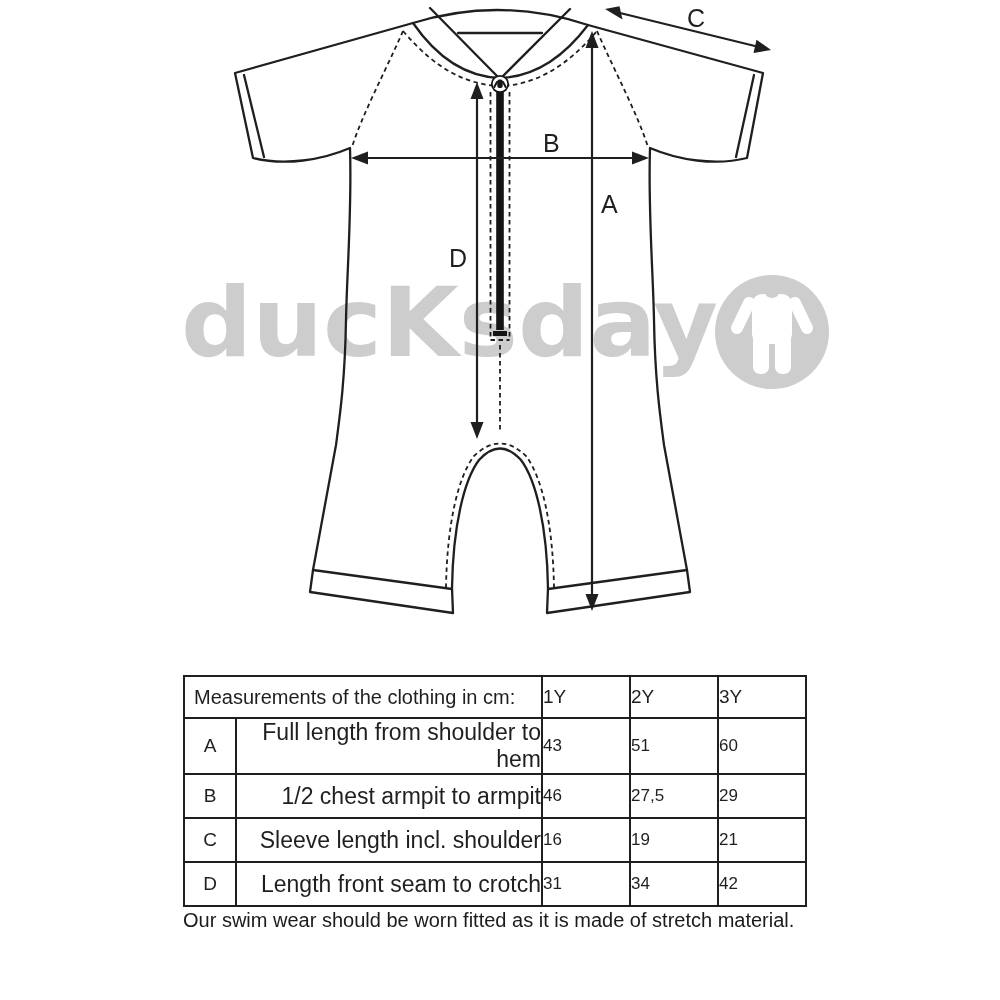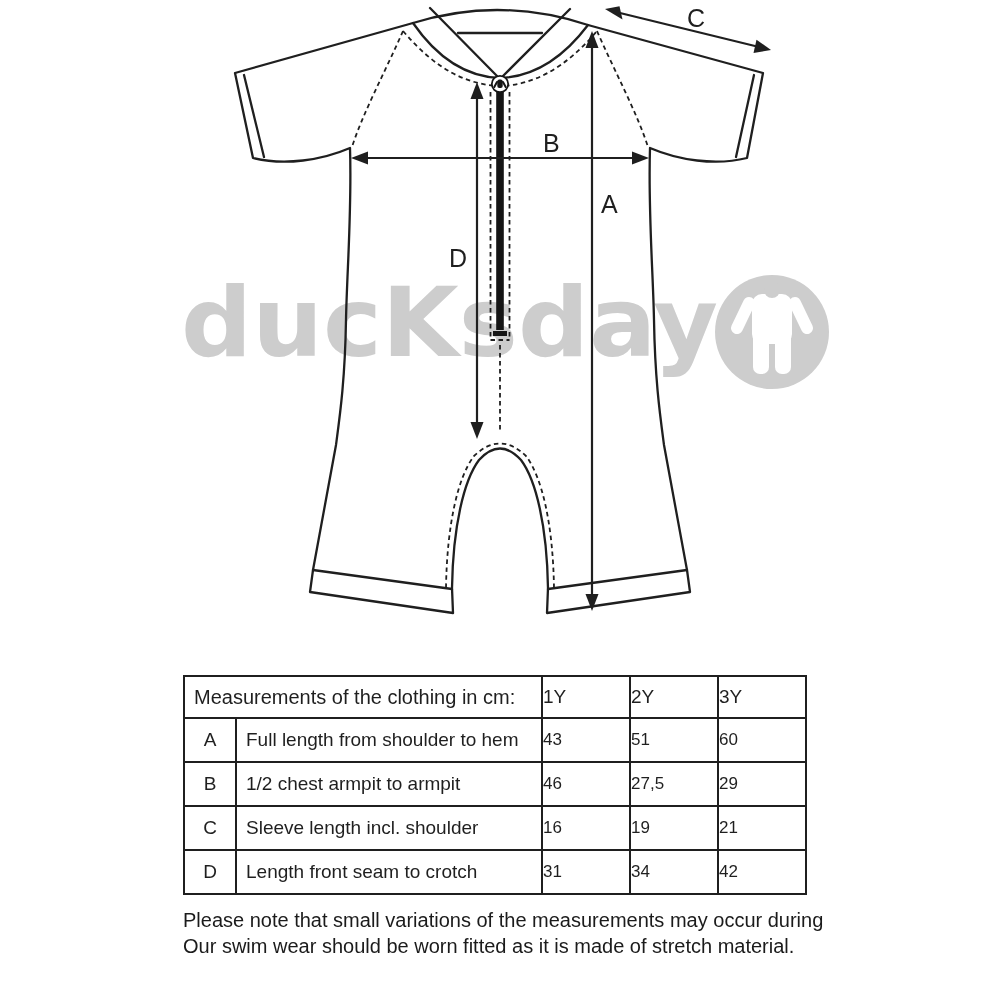--- a/index.html
+++ b/index.html
@@ -18,21 +18,21 @@
     font-size:19px;color:#1f1f1f;background:#fff;padding:0;
   }
   .size-table .col-letter{width:52px;}
   .size-table .col-desc{width:306px;}
   .size-table .col-val{width:88px;}
   .size-table tr{height:44px;}
   .size-table tr.hdr{height:42px;}
   td.c-head{font-size:20px;text-align:left;padding-left:9px;}
   td.c-size{font-size:19px;text-align:left;}
   td.c-letter{font-size:19px;text-align:center;}
-  td.c-desc{font-size:19px;text-align:left;padding-left:9px;margin-top:16px;}
+  td.c-desc{font-size:23px;text-align:right;padding-left:9px;margin-top:16px;}
   td.c-val{font-size:17px;text-align:left;}
   
   .note{
     position:absolute;left:183px;top:908px;width:680px;
     font-size:20px;line-height:25.5px;color:#1b1b1b;
   }
 </style>
 </head>
 <body>
 
@@ -172,15 +172,14 @@
     <td class="c-letter">D</td>
     <td class="c-desc">Length front seam to crotch</td>
     <td class="c-val">31</td>
     <td class="c-val">34</td>
     <td class="c-val">42</td>
   </tr>
 </tbody>
   </table>
 
 <div class="note">
-  <div>Please note that small variations of the measurements may occur during</div>
   <div>Our swim wear should be worn fitted as it is made of stretch material.</div>
 </div>
 
 </body></html>

